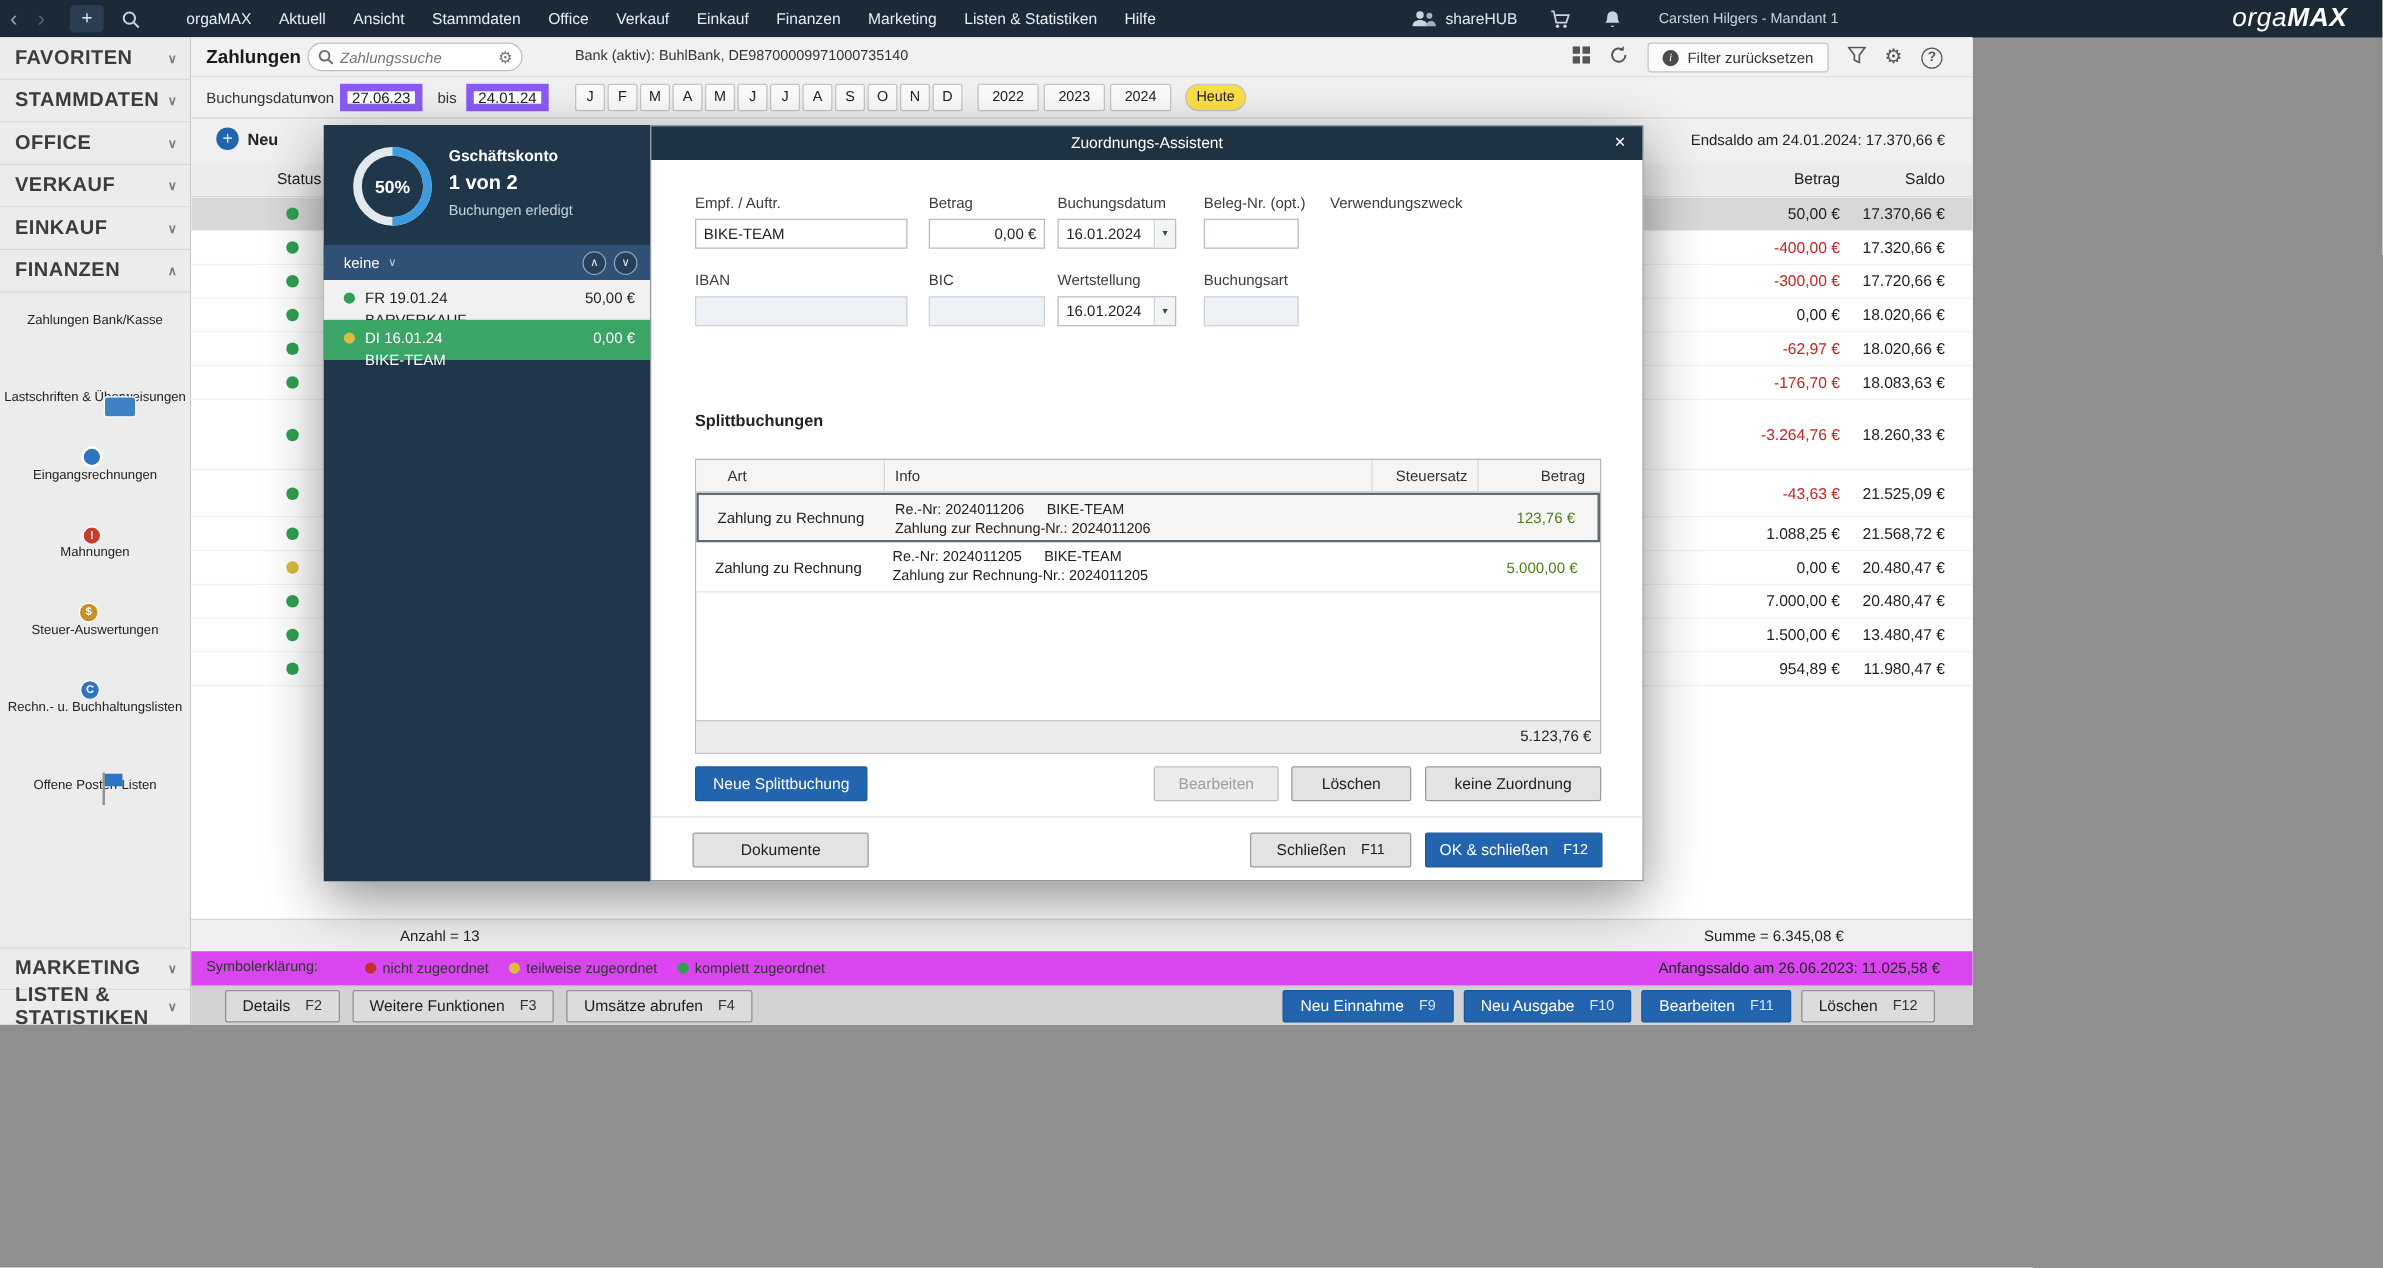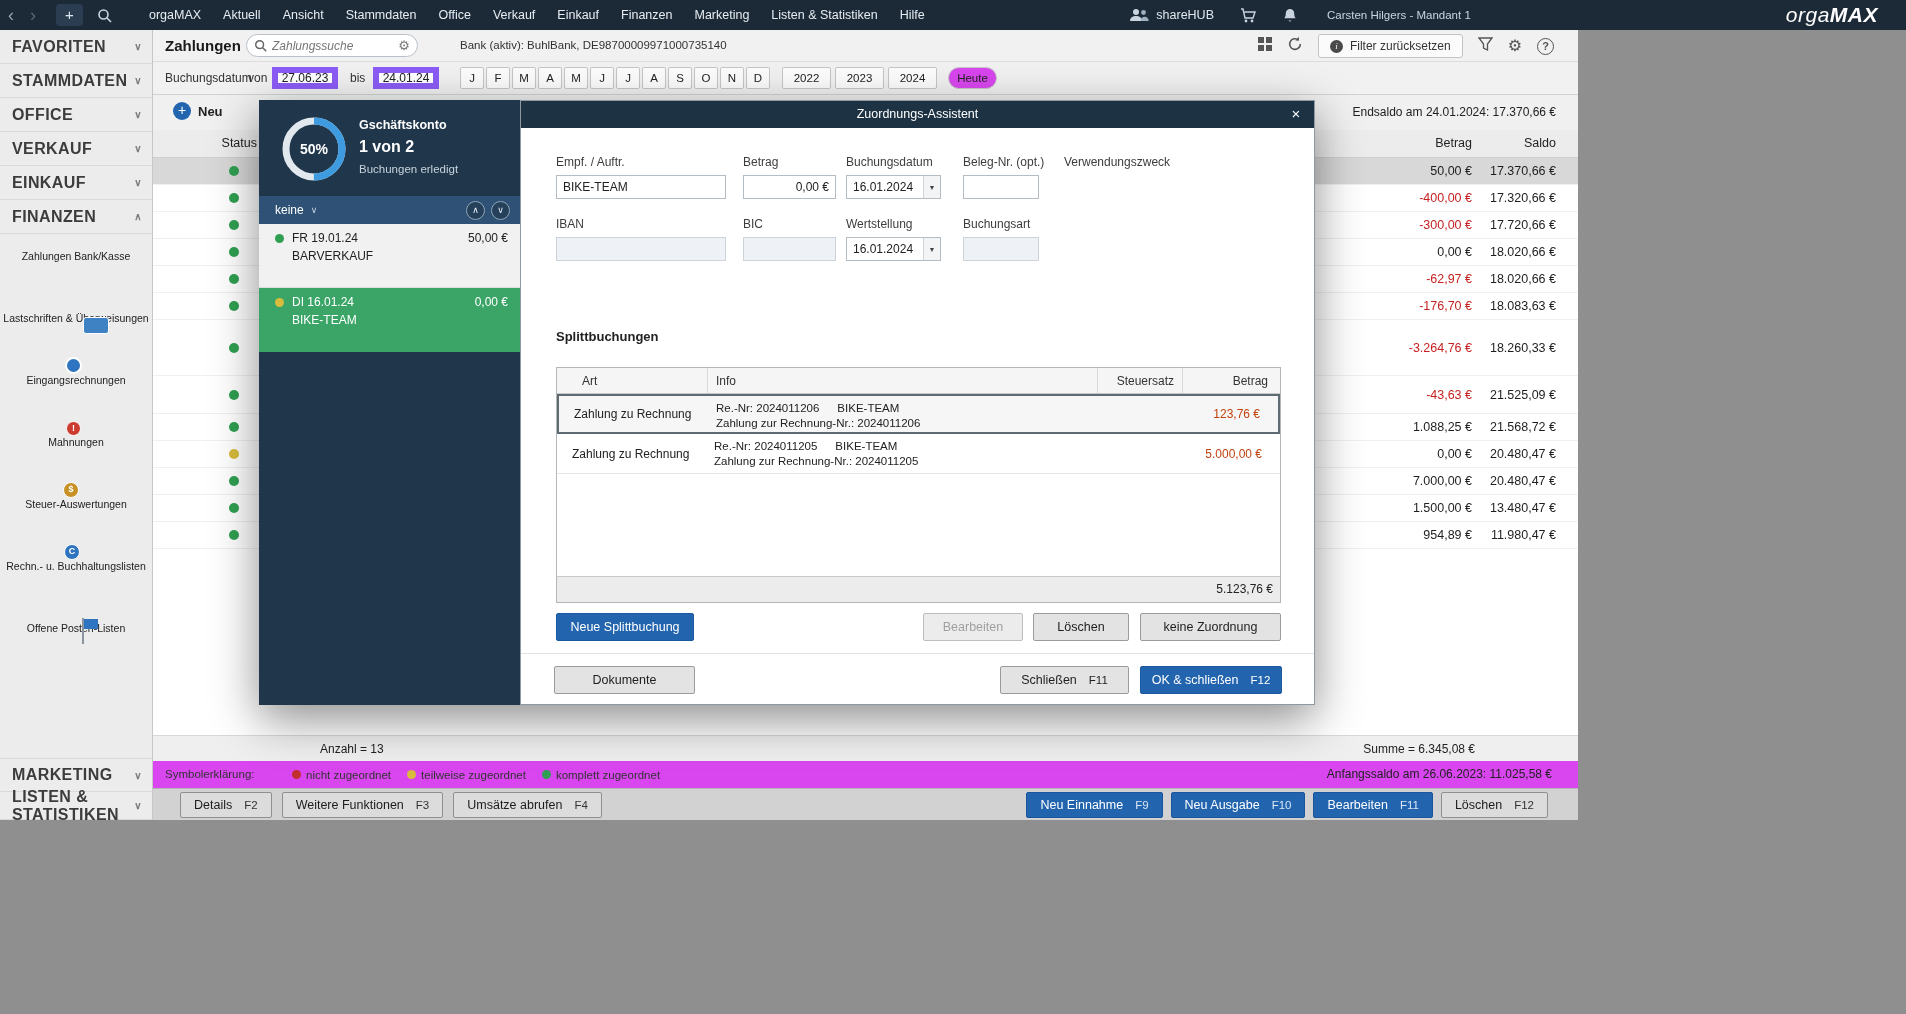--- a/index.html
+++ b/index.html
@@ -62,21 +62,21 @@
   .info-badge{width:13px;height:13px;border-radius:50%;background:#4a4a4a;color:#fff;font-size:9px;font-style:italic;text-align:center;line-height:13px;font-family:"Liberation Serif",serif}
   .help-circle{width:17px;height:17px;border:1.5px solid #555;border-radius:50%;color:#555;font-size:11px;font-weight:bold;text-align:center;line-height:14px;cursor:pointer}
 
   .datebar{position:absolute;top:32px;left:0;width:100%;height:33px;background:#f1f1f1;border-bottom:1px solid #d2d2d2}
   .db-txt{position:absolute;line-height:32px;font-size:12px;color:#333}
   .date-input{position:absolute;top:5px;width:66px;height:22px;border:6px solid #8b5cf6;background:#fff;font-size:12px;text-align:center;color:#222;font-family:inherit}
   .btnrow{position:absolute;top:5px;display:flex}
   .m-btn,.y-btn{height:22px;border:1px solid #c6c6c6;background:#fcfcfc;border-radius:2px;font-size:11.5px;color:#222;display:flex;align-items:center;justify-content:center;cursor:pointer}
   .m-btn{width:24px;margin-right:2px}
   .y-btn{width:49px;margin-right:4px}
-  .today-btn{position:absolute;left:795px;top:5px;width:49px;height:22px;border:1px solid #c6c6c6;background:#d946ef;border-radius:11px;font-size:11.5px;color:#222;display:flex;align-items:center;justify-content:center;cursor:pointer}
+  .today-btn{position:absolute;left:795px;top:5px;width:49px;height:22px;border:1px solid #c6c6c6;background:#fde047;border-radius:11px;font-size:11.5px;color:#222;display:flex;align-items:center;justify-content:center;cursor:pointer}
 
   .list-head{position:absolute;top:65px;left:0;width:100%;height:35px;background:#f0f0f0}
   .neu{position:absolute;left:20px;top:7px;display:flex;align-items:center;gap:7px;cursor:pointer}
   .neu-circle{width:18px;height:18px;border-radius:50%;background:#2264ae;color:#fff;font-size:14px;line-height:17px;text-align:center}
   .neu-lbl{font-size:13px;color:#222;font-weight:bold}
   .endsaldo{position:absolute;right:22px;line-height:35px;font-size:12px;color:#222}
 
   .table-header{position:absolute;top:100px;left:0;width:100%;height:28px;background:#ececec;border-bottom:1px solid #cfcfcf;font-size:12.5px;color:#222}
   .th{position:absolute;top:0;line-height:27px}
   .th-status{left:0;width:104px;text-align:right}
@@ -118,21 +118,21 @@
   .assist-left{position:relative;width:261px;background:#20374b;color:#fff;flex:none}
   .ring{position:absolute;left:22px;top:16px}
   .gk1{position:absolute;left:100px;top:18px;font-size:12.5px;font-weight:bold}
   .gk2{position:absolute;left:100px;top:38px;font-size:16px;font-weight:bold}
   .gk3{position:absolute;left:100px;top:63px;font-size:11.5px;color:#c6d2dc}
   .keine-bar{position:absolute;left:0;top:96px;width:100%;height:28px;background:#2e5175;display:flex;align-items:center;padding:0 10px 0 16px;font-size:12px;color:#fff;cursor:pointer}
   .keine-bar .caret{font-size:9px;margin-left:7px;color:#c9d6e2}
   .circ-btns{margin-left:auto;display:flex;gap:6px}
   .circ{width:19px;height:19px;border-radius:50%;border:1px solid #8fa6b8;background:#24405a;color:#e8f0f6;font-size:9px;text-align:center;line-height:17px;cursor:pointer}
   .as-items{position:absolute;left:0;top:124px;width:100%}
-  .as-item{position:relative;height:64px;background:#f1f1f1;color:#222;border-bottom:1px solid #ddd;cursor:pointer}
+  .as-item{position:relative;height:32px;background:#f1f1f1;color:#222;border-bottom:1px solid #ddd;cursor:pointer}
   .as-item.selected{background:#3aa566;color:#fff;border-bottom:none}
   .as-item .dot{position:absolute;left:16px;top:10px;width:9px;height:9px}
   .as-date{position:absolute;left:33px;top:7px;font-size:12px}
   .as-amount{position:absolute;right:12px;top:7px;font-size:12px}
   .as-name{position:absolute;left:33px;top:25px;font-size:12px}
 
   .dialog{position:relative;width:795px;background:#fff;border:1px solid #8d99a3;flex:none}
   .dlg-title{position:absolute;top:0;left:0;right:0;height:27px;background:#1d3243;color:#fff;text-align:center;line-height:27px;font-size:12.5px}
   .dlg-close{position:absolute;right:7px;top:0;width:22px;height:27px;line-height:26px;text-align:center;color:#fff;font-size:15px;cursor:pointer}
   .fld-label{position:absolute;font-size:12px;color:#3d3d3d}
@@ -154,21 +154,21 @@
   .sh-art{left:0;width:150px;padding-left:25px}
   .sh-info{left:150px;width:390px;border-left:1px solid #d9d9d9}
   .sh-steuer{left:540px;width:85px;border-left:1px solid #d9d9d9;justify-content:flex-end}
   .sh-betrag{left:625px;width:98px;border-left:1px solid #d9d9d9;justify-content:flex-end;padding-right:12px}
   .st-body{position:absolute;top:26px;bottom:26px;left:0;right:0;overflow:hidden}
   .split-row{position:relative;height:40px;border-bottom:1px solid #e4e4e4;background:#fff;cursor:pointer}
   .split-row.selected{border:2px solid #5f6b73;background:#f6f6f6}
   .sc-art{position:absolute;left:15px;top:0;height:100%;display:flex;align-items:center;font-size:12px;color:#222}
   .sc-info{position:absolute;left:157px;top:5px;font-size:11.5px;color:#222;line-height:15px}
   .sc-info .i1 span+span{margin-left:18px}
-  .sc-betrag{position:absolute;right:18px;top:0;height:100%;display:flex;align-items:center;font-size:12px;color:#c2410c}
+  .sc-betrag{position:absolute;right:18px;top:0;height:100%;display:flex;align-items:center;font-size:12px;color:#4d7c0f}
   .st-footer{position:absolute;bottom:0;left:0;right:0;height:26px;background:#ececec;border-top:1px solid #c9c9c9}
   .st-total{position:absolute;right:7px;line-height:25px;font-size:12px;color:#222}
   .btn{position:absolute;height:28px;border:1px solid #9b9b9b;background:#e3e3e3;border-radius:2px;font-size:12.5px;color:#1e1e1e;display:flex;align-items:center;justify-content:center;gap:12px;cursor:pointer;font-family:inherit}
   .btn.primary{background:#2264ae;border-color:#1c5aa0;color:#fff}
   .btn.disabled{color:#9f9f9f;background:#ececec;border-color:#bdbdbd}
   .btn .k{font-size:11.5px}
   .b-newsplit{left:35px;top:512px;width:138px}
   .b-edit{left:402px;top:512px;width:100px}
   .b-del{left:512px;top:512px;width:96px}
   .b-noassign{left:619px;top:512px;width:141px}

